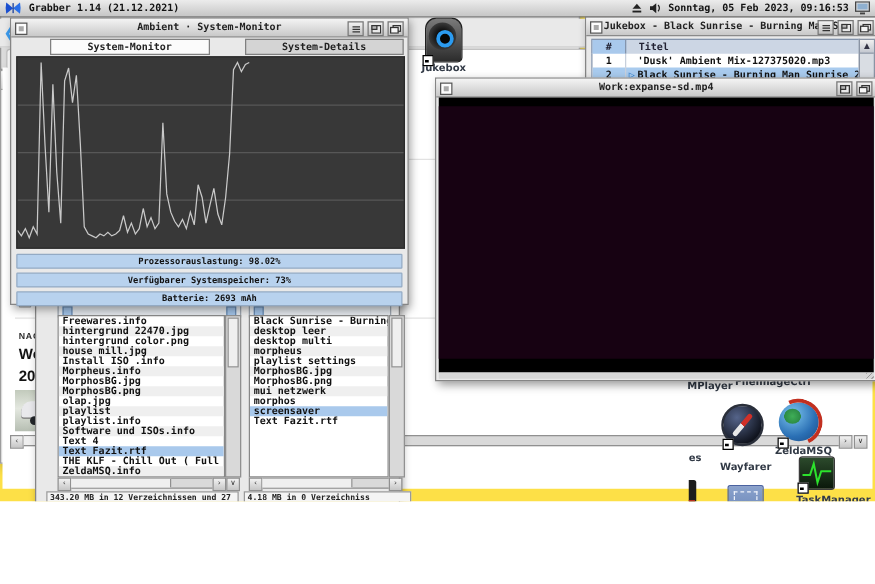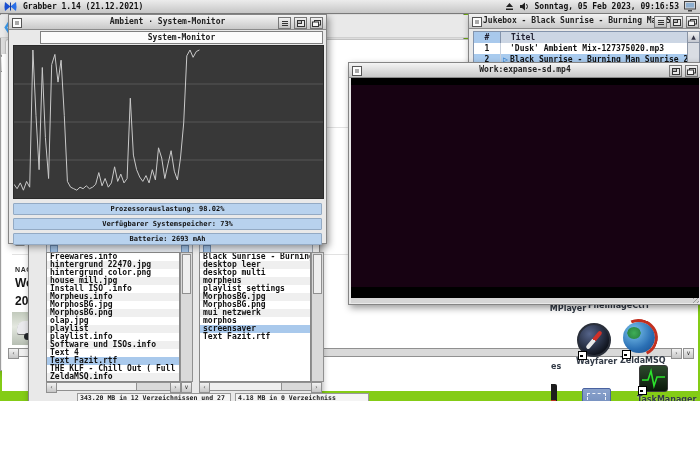--- a/index.html
+++ b/index.html
@@ -1,16 +1,16 @@
 <!DOCTYPE html>
 <html><head>
 <meta charset="utf-8">
 <style>
   html,body{margin:0;padding:0;}
-  #screen{position:relative;width:700px;height:401px;background:#84cc16;overflow:hidden;
+  #screen{position:relative;width:700px;height:401px;background:#fde047;overflow:hidden;
           font-family:"DejaVu Sans",sans-serif;cursor:default;}
   
   #menubar{position:absolute;left:0;top:0;width:700px;height:13px;z-index:30;
     background:linear-gradient(#ececec,#c6c6c6);border-bottom:1px solid #7a7a7a;
     display:flex;align-items:center;font:bold 8px "DejaVu Sans Mono",monospace;color:#111;}
   #menubar .mtitle{margin-left:6px;}
   #menubar .mright{margin-left:auto;display:flex;align-items:center;gap:5px;margin-right:4px;}
   
   .win{position:absolute;background:#e9e9e9;border:1px solid #858585;
        box-shadow:2px 3px 7px rgba(0,0,0,.40);}
@@ -69,21 +69,21 @@
   .frow.sel{background:#a9c9ec;}
   .vscroll{position:absolute;top:19px;width:11px;height:128px;background:#d9d9d9;border:1px solid #909090;}
   .vthumb{margin:1px;height:38px;background:#efefef;border:1px solid #909090;}
   .hscroll{position:absolute;height:9px;display:flex;}
   .sbtn{width:9px;height:9px;flex:none;border:1px solid #909090;background:linear-gradient(#f2f2f2,#c6c6c6);
        font-size:6px;line-height:8px;text-align:center;color:#333;}
   .strack{flex:1;border:1px solid #909090;border-left:none;border-right:none;background:#d9d9d9;}
   .strack .hthumb{height:100%;width:70%;background:#efefef;border-right:1px solid #909090;}
   .statusbar{position:absolute;height:10px;background:#f4f4f4;border:1px solid #999;
        font:bold 6.5px "DejaVu Sans Mono",monospace;line-height:9px;color:#222;
-       white-space:nowrap;overflow:hidden;padding-left:2px;margin-left:40px;}
+       white-space:nowrap;overflow:hidden;padding-left:2px;}
   
   #graywin{left:96px;top:404px;width:462px;height:54px;z-index:1;background:#dcdcdc;
        border:1px solid #979797;box-shadow:2px 3px 6px rgba(0,0,0,.35);}
   #graywin .hscroll{left:36px;right:10px;top:27px;}
   
   #browser{left:308px;top:130px;width:244px;height:313px;z-index:5;background:#f0f0f0;
        border:1px solid #9d9d9d;box-shadow:2px 3px 8px rgba(0,0,0,.40);}
   #br-toolbar{position:absolute;left:0;top:15px;width:100%;height:22px;background:#e9e9e9;
        border-bottom:1px solid #d0d0d0;display:flex;align-items:center;}
   .navarr{font:bold 13px "DejaVu Sans",sans-serif;width:16px;text-align:center;}
@@ -264,20 +264,21 @@
         <span class="tb-ic">
             <svg width="9" height="7">
               <rect x="2.5" y="0.5" width="6" height="4.5" fill="#ddd" stroke="#333"></rect>
               <rect x="0.5" y="2" width="6" height="4.5" fill="#f6f6f6" stroke="#333"></rect>
             </svg>
           </span>
       </span>
     </div>
     <div id="sm-tabs">
         <div class="smtab active">System-Monitor</div>
+        <div class="smtab">System-Details</div>
       </div>
     <div id="sm-graph">
       <svg id="cpu-line" width="309" height="152" viewBox="0 0 309 152" preserveAspectRatio="none">
         <line x1="0" y1="38" x2="309" y2="38" stroke="#575757" stroke-width="1"></line>
         <line x1="0" y1="76" x2="309" y2="76" stroke="#575757" stroke-width="1"></line>
         <line x1="0" y1="114" x2="309" y2="114" stroke="#575757" stroke-width="1"></line>
         <polyline points="0.0,138.3 3.1,142.7 6.3,136.9 9.4,144.2 12.6,135.4 15.7,141.2 18.9,4.0 22.0,69.7 25.1,123.7 28.3,21.5 31.4,91.6 34.6,132.5 37.7,18.6 40.9,8.4 44.0,36.1 47.1,14.2 50.3,69.7 53.4,135.4 56.6,141.2 59.7,142.7 62.8,144.2 66.0,141.2 69.1,142.7 72.3,139.8 75.4,142.7 78.6,141.2 81.7,138.3 84.8,126.6 88.0,139.8 91.1,132.5 94.3,141.2 97.4,136.9 100.6,120.8 103.7,135.4 106.8,128.1 110.0,136.9 113.1,132.5 116.3,52.2 119.4,109.1 122.6,123.7 125.7,131.0 128.8,135.4 132.0,129.6 135.1,136.9 138.3,123.7 141.4,133.9 144.5,101.8 147.7,112.0 150.8,132.5 154.0,117.9 157.1,104.7 160.3,125.2 163.4,133.9 166.5,112.0 169.7,77.0 172.8,9.8 176.0,4.0 179.1,11.3 182.3,5.5 185.4,4.0" fill="none" stroke="#c9c9c9" stroke-width="1"></polyline>
       </svg>
     </div>
     <div id="sm-gauges">
@@ -398,32 +399,37 @@
       </span>
     </div>
     <div id="vid-content">
       <div id="vid-frame"></div>
     </div>
     <div id="vid-bottom">
         <span class="grip"></span>
       </div>
   </div>
 
+  <div class="dicon" id="ic-jukebox" style="left:336px;top:14px;width:38px;z-index:2;">
+    <div class="art"></div>
+    <span class="badge" style="left:2px;top:30px;"></span>
+    <div class="dlabel">Jukebox</div>
+  </div>
   <div class="dicon" style="left:548px;top:304px;width:40px;">
     <div class="dlabel">MPlayer</div>
   </div>
   <div class="dicon" style="left:588px;top:301px;width:56px;text-align:right;">
     <div class="dlabel">FileImageCtrl</div>
   </div>
   <div class="dicon" id="ic-wayfarer" style="left:576px;top:323px;width:36px;">
     <div class="art">
         <div class="needle"></div>
       </div>
     <span class="badge" style="left:2px;top:28px;"></span>
-    <div class="dlabel" style="margin-top:0">Wayfarer</div>
+    <div class="dlabel" style="margin-top:12px">Wayfarer</div>
   </div>
   <div class="dicon" id="ic-transfer" style="left:620px;top:322px;width:38px;">
     <div class="art"></div>
     <span class="badge" style="left:2px;top:28px;"></span>
     <div class="dlabel" style="margin-top:3px">ZeldaMSQ</div>
   </div>
   <div class="dicon" id="ic-grabber" style="left:580px;top:388px;width:32px;">
     <div class="art"></div>
     <span class="badge" style="left:1px;top:20px;"></span>
     <div class="dlabel" style="margin-top:4px">Grabber</div>

